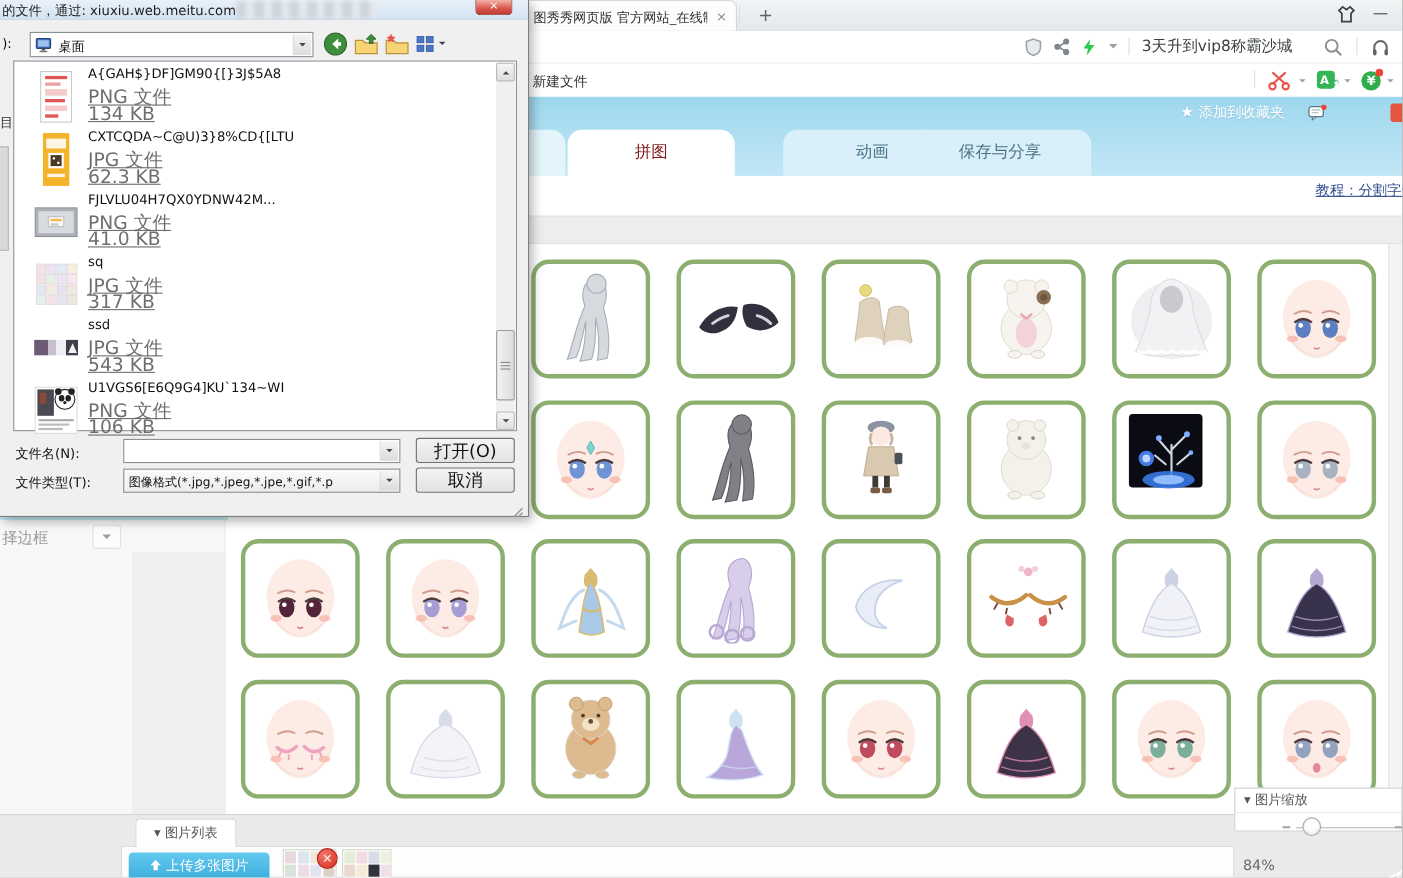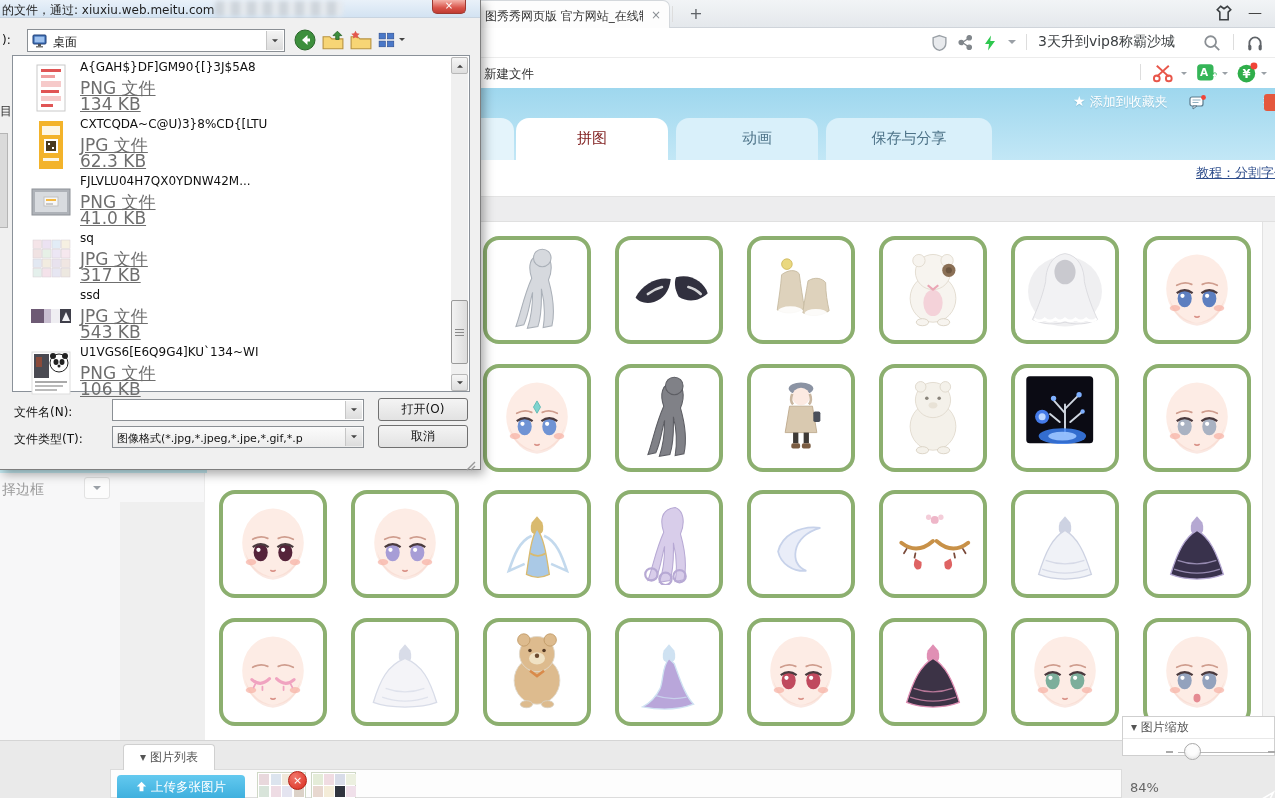--- a/index.html
+++ b/index.html
@@ -78,21 +78,21 @@
   .arr-center { position:absolute; left:50%; top:50%; transform:translate(-50%,-30%); }
   .listbox { left:12px; top:55px; width:458px; height:337px; background:#fff; border:1px solid #8a9199; }
   .flist-item { position:absolute; left:1px; width:438px; height:57px; }
   .flist-thumb { position:absolute; left:15px; top:3px; width:44px; height:51px; display:flex; align-items:center; justify-content:center; }
   .flist-name { position:absolute; left:66px; top:1px; font-size:12px; color:#101010; white-space:nowrap; }
   .flist-meta { position:absolute; left:66px; font-size:17px; color:#6e6e6e; white-space:nowrap;text-decoration:underline; }
   .sbar { position:absolute; right:1px; top:1px; width:17px; height:334px; background:#f0f0f0; }
   .sbtn { position:absolute; left:0; width:17px; height:17px; background:linear-gradient(#f6f6f6,#dedede); border:1px solid #b8b8b8; border-radius:2px; }
   .sthumb { position:absolute; left:0; top:243px; width:17px; height:64px; background:linear-gradient(90deg,#f2f2f2,#dcdcdc); border:1px solid #9a9a9a; border-radius:2px; }
   .sgrip { position:absolute; left:3px; width:9px; height:1px; background:#8a8a8a; }
-  .winbtn { background:linear-gradient(#f4f4f4,#e2e2e2); border:1px solid #707070; border-radius:3px; font-size:12px; color:#111; text-align:center; line-height:21px; }
+  .winbtn { background:linear-gradient(#f4f4f4,#e2e2e2); border:1px solid #707070; border-radius:3px; font-size:16px; color:#111; text-align:center; line-height:21px; }
   .resize-grip { left:464px; top:456px; width:12px; height:12px; }
   .dlg-side-frag { left:0; top:103px; font-size:12px; color:#333; }
   .dlg-side-box { left:0; top:133px; width:8px; height:95px; background:#dadada; border:1px solid #b5b5b5; border-left:none; }
 </style>
 </head>
 <body>
 
 <div id="root">
 
   <div class="abs tabbar"></div>
@@ -193,21 +193,21 @@
         <line x1="3.5" y1="5" x2="11.5" y2="5" stroke="#8fb0c0" stroke-width="1"></line>
         <line x1="3.5" y1="7.5" x2="9.5" y2="7.5" stroke="#8fb0c0" stroke-width="1"></line>
         <circle cx="14.5" cy="2.5" r="2.4" fill="#f04438"></circle>
       </svg>
   </div>
   <div class="abs head-link" style="left:1263px;">提意见</div>
   <div class="abs cut-red"></div>
 
   <div class="abs ptab partial" style="left:432px; width:82px;"></div>
   <div class="abs ptab active" style="left:516px; width:152px;"><span>拼图</span></div>
-  <div class="abs ptab inactive" style="left:676px; width:142px;padding-left:20px;"><span>动画</span></div>
+  <div class="abs ptab inactive" style="left:712px; width:142px;padding-left:20px;"><span>动画</span></div>
   <div class="abs ptab inactive" style="left:826px; width:166px;"><span>保存与分享</span></div>
 
   <div class="abs content"></div>
   <div class="abs tutorial">教程：分割字做</div>
   <div class="abs graystrip"></div>
   <div class="abs gridwrap" id="gridwrap">
       <div class="grid-item" style="left: 278px; top: 14px;">
         <svg width="88" height="88" viewBox="0 0 100 100">
           <path d="M57 12 C40 14 40 28 44 40 C35 60 32 78 26 95 L35 93 C41 79 42 66 45 56 C45 72 43 86 39 97 L51 95 C56 80 55 64 55 52 C59 68 59 84 57 96 L67 94 C71 76 67 56 63 42 C69 28 66 15 57 12 Z" fill="#d6d9de" stroke="#aab0b8" stroke-width="1.2"></path>
           <circle cx="56" cy="17" r="10" fill="#d6d9de" stroke="#aab0b8" stroke-width="1.2"></circle>

